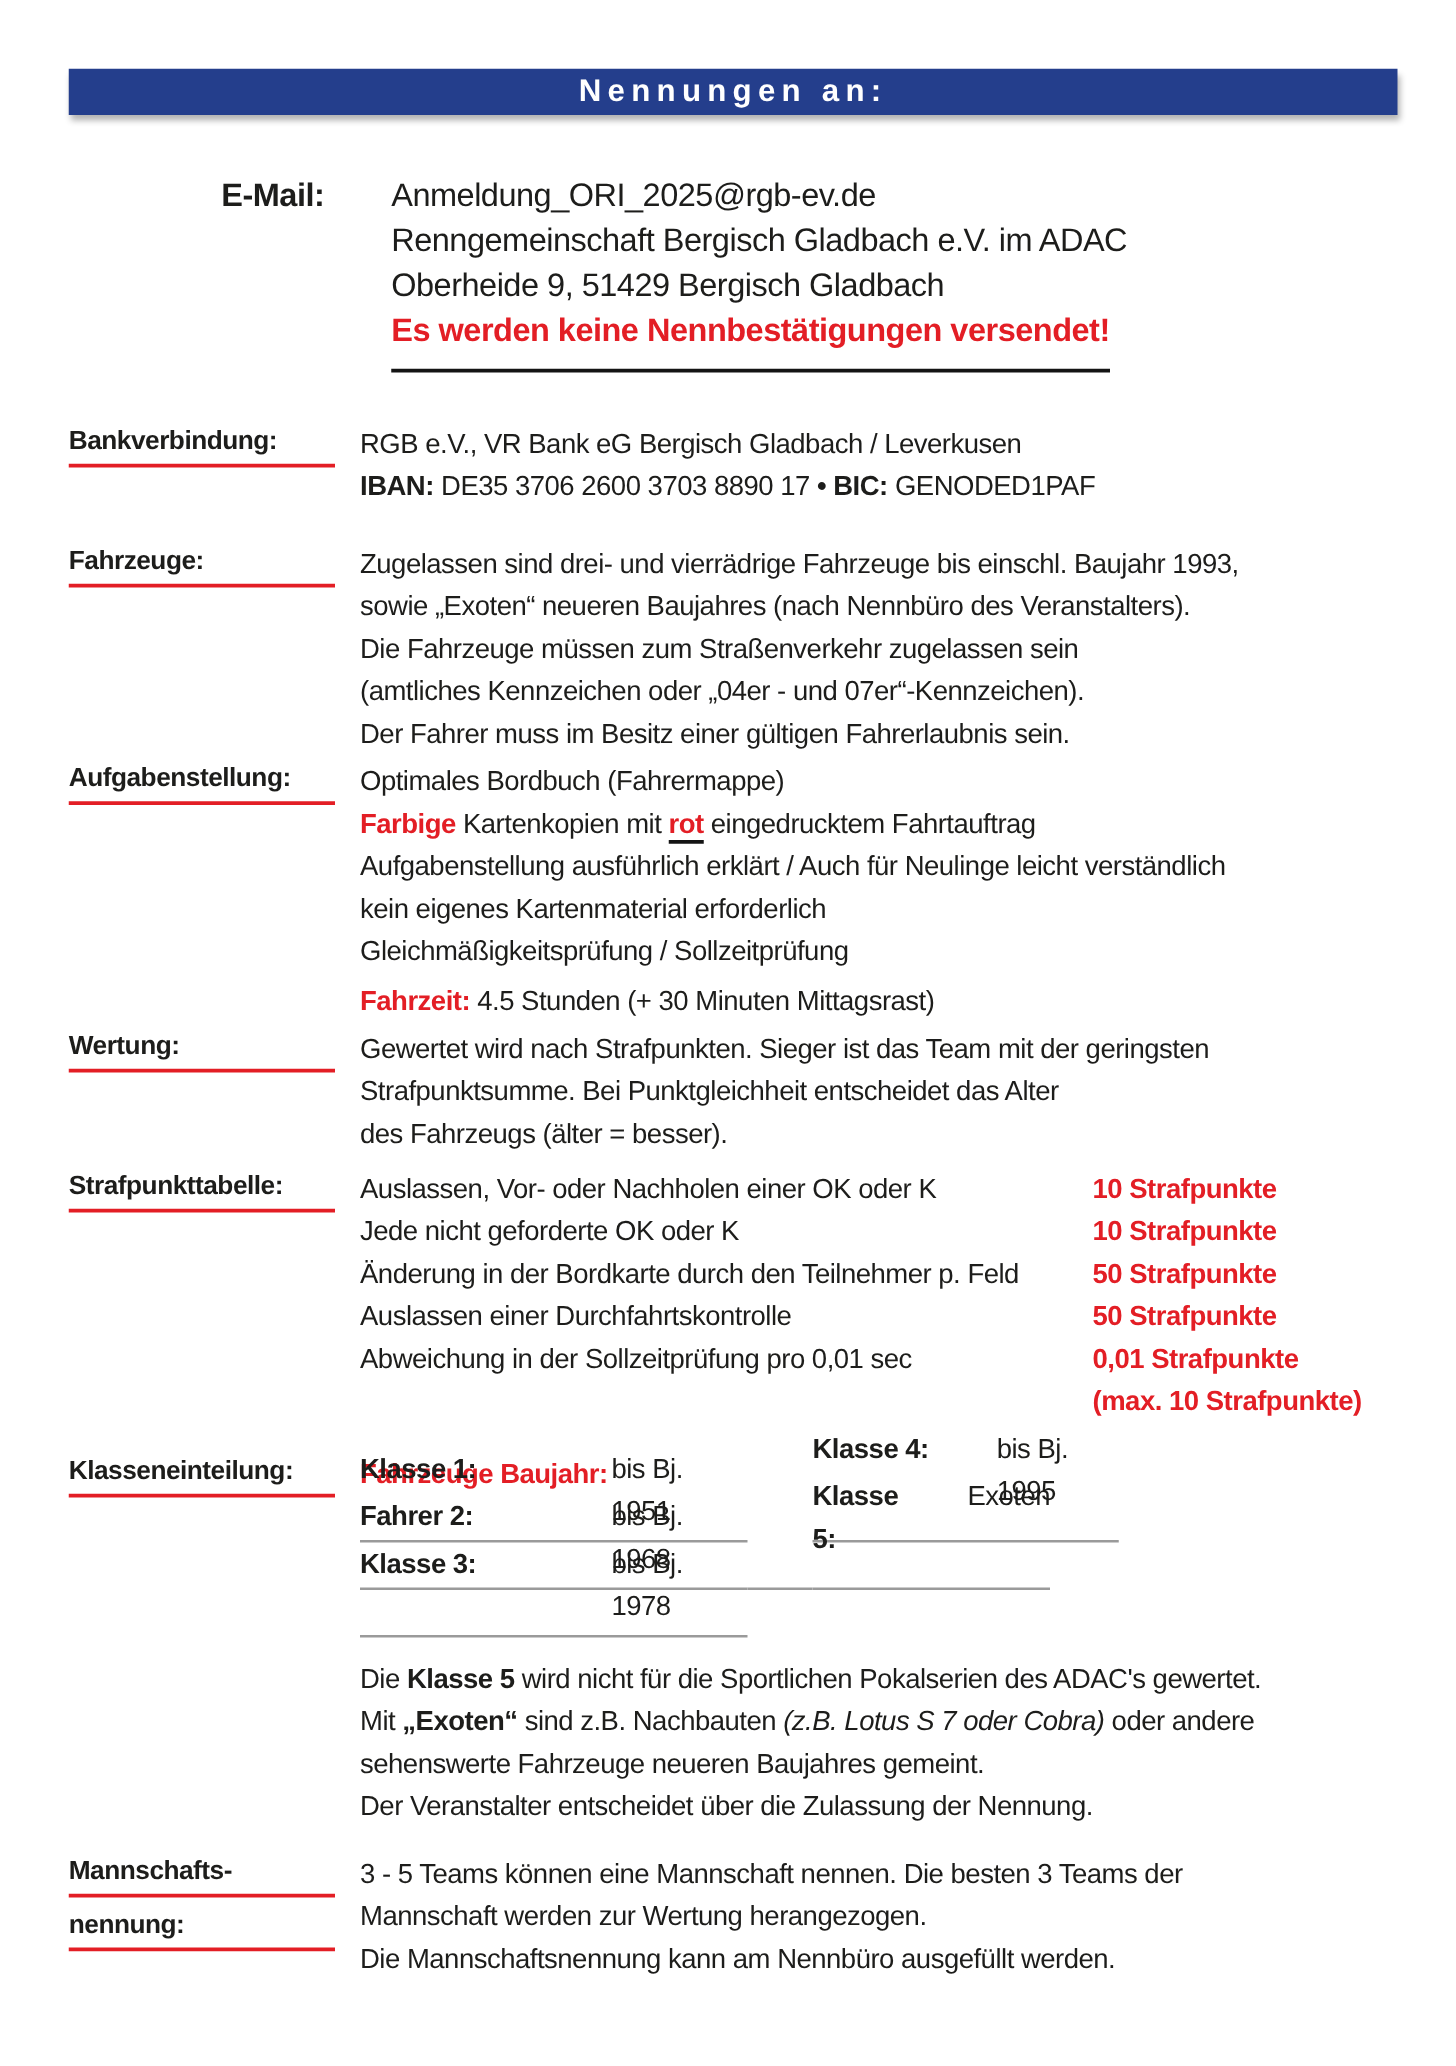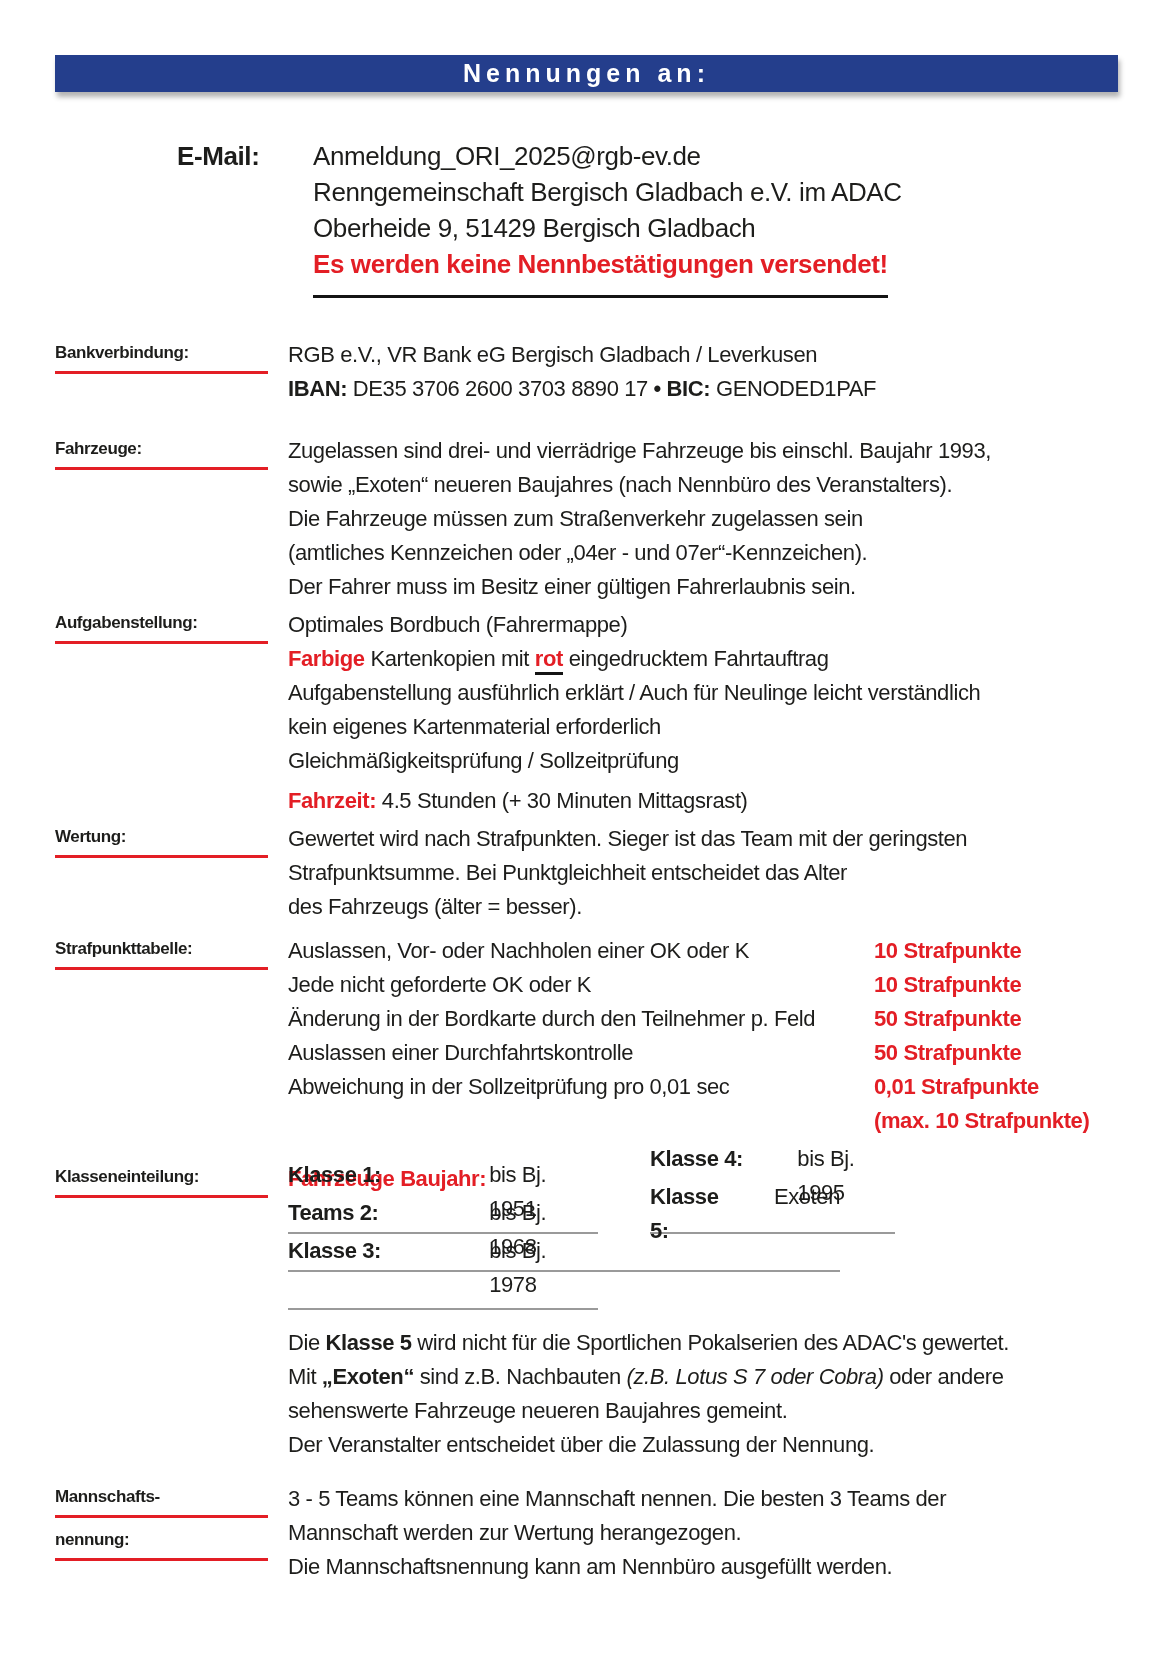--- a/index.html
+++ b/index.html
@@ -33,21 +33,21 @@
     color:#e31e25; font-weight:bold;
     display:inline-block;
     border-bottom:3px solid #141414;
     padding-bottom:13px;
   }
   
   .sec { display:flex; align-items:flex-start; }
   .lab { width:233px; flex:0 0 233px; padding-top:1px; }
   .lab .lt {
     display:inline-block; min-width:213px;
-    font-weight:bold; font-size:17px; line-height:27px;
+    font-weight:bold; font-size:21px; line-height:27px;
     border-bottom:3px solid #e31e25; padding-bottom:5px;
   }
   .con { flex:1; font-size:22px; line-height:34px; }
   .ln { white-space:pre-wrap; }
   b { font-weight:bold; }
   .red { color:#e31e25; font-weight:bold; }
   .red-u { color:#e31e25; font-weight:bold; border-bottom:3px solid #141414; padding-bottom:1px; }
   .it { font-style:italic; }
   
   .sec-bank   { margin-bottom:28px; }
@@ -175,21 +175,21 @@
               <span>bis Bj. 1951</span>
             </div>
           <div class="kgap"></div>
           <div class="kcellB u">
               <span class="klabelB">Klasse 4:</span>
               <span>bis Bj. 1995</span>
             </div>
         </div>
         <div class="krow">
           <div class="kcellA u">
-              <span class="klabel">Teams 2:</span>
+              <span class="klabel">Fahrer 2:</span>
               <span>bis Bj. 1968</span>
             </div>
           <div class="kgap u"></div>
           <div class="kcellB narrow u">
               <span class="klabelB">Klasse 5:</span>
               <span>Exoten</span>
             </div>
         </div>
         <div class="krow">
           <div class="kcellA u">

